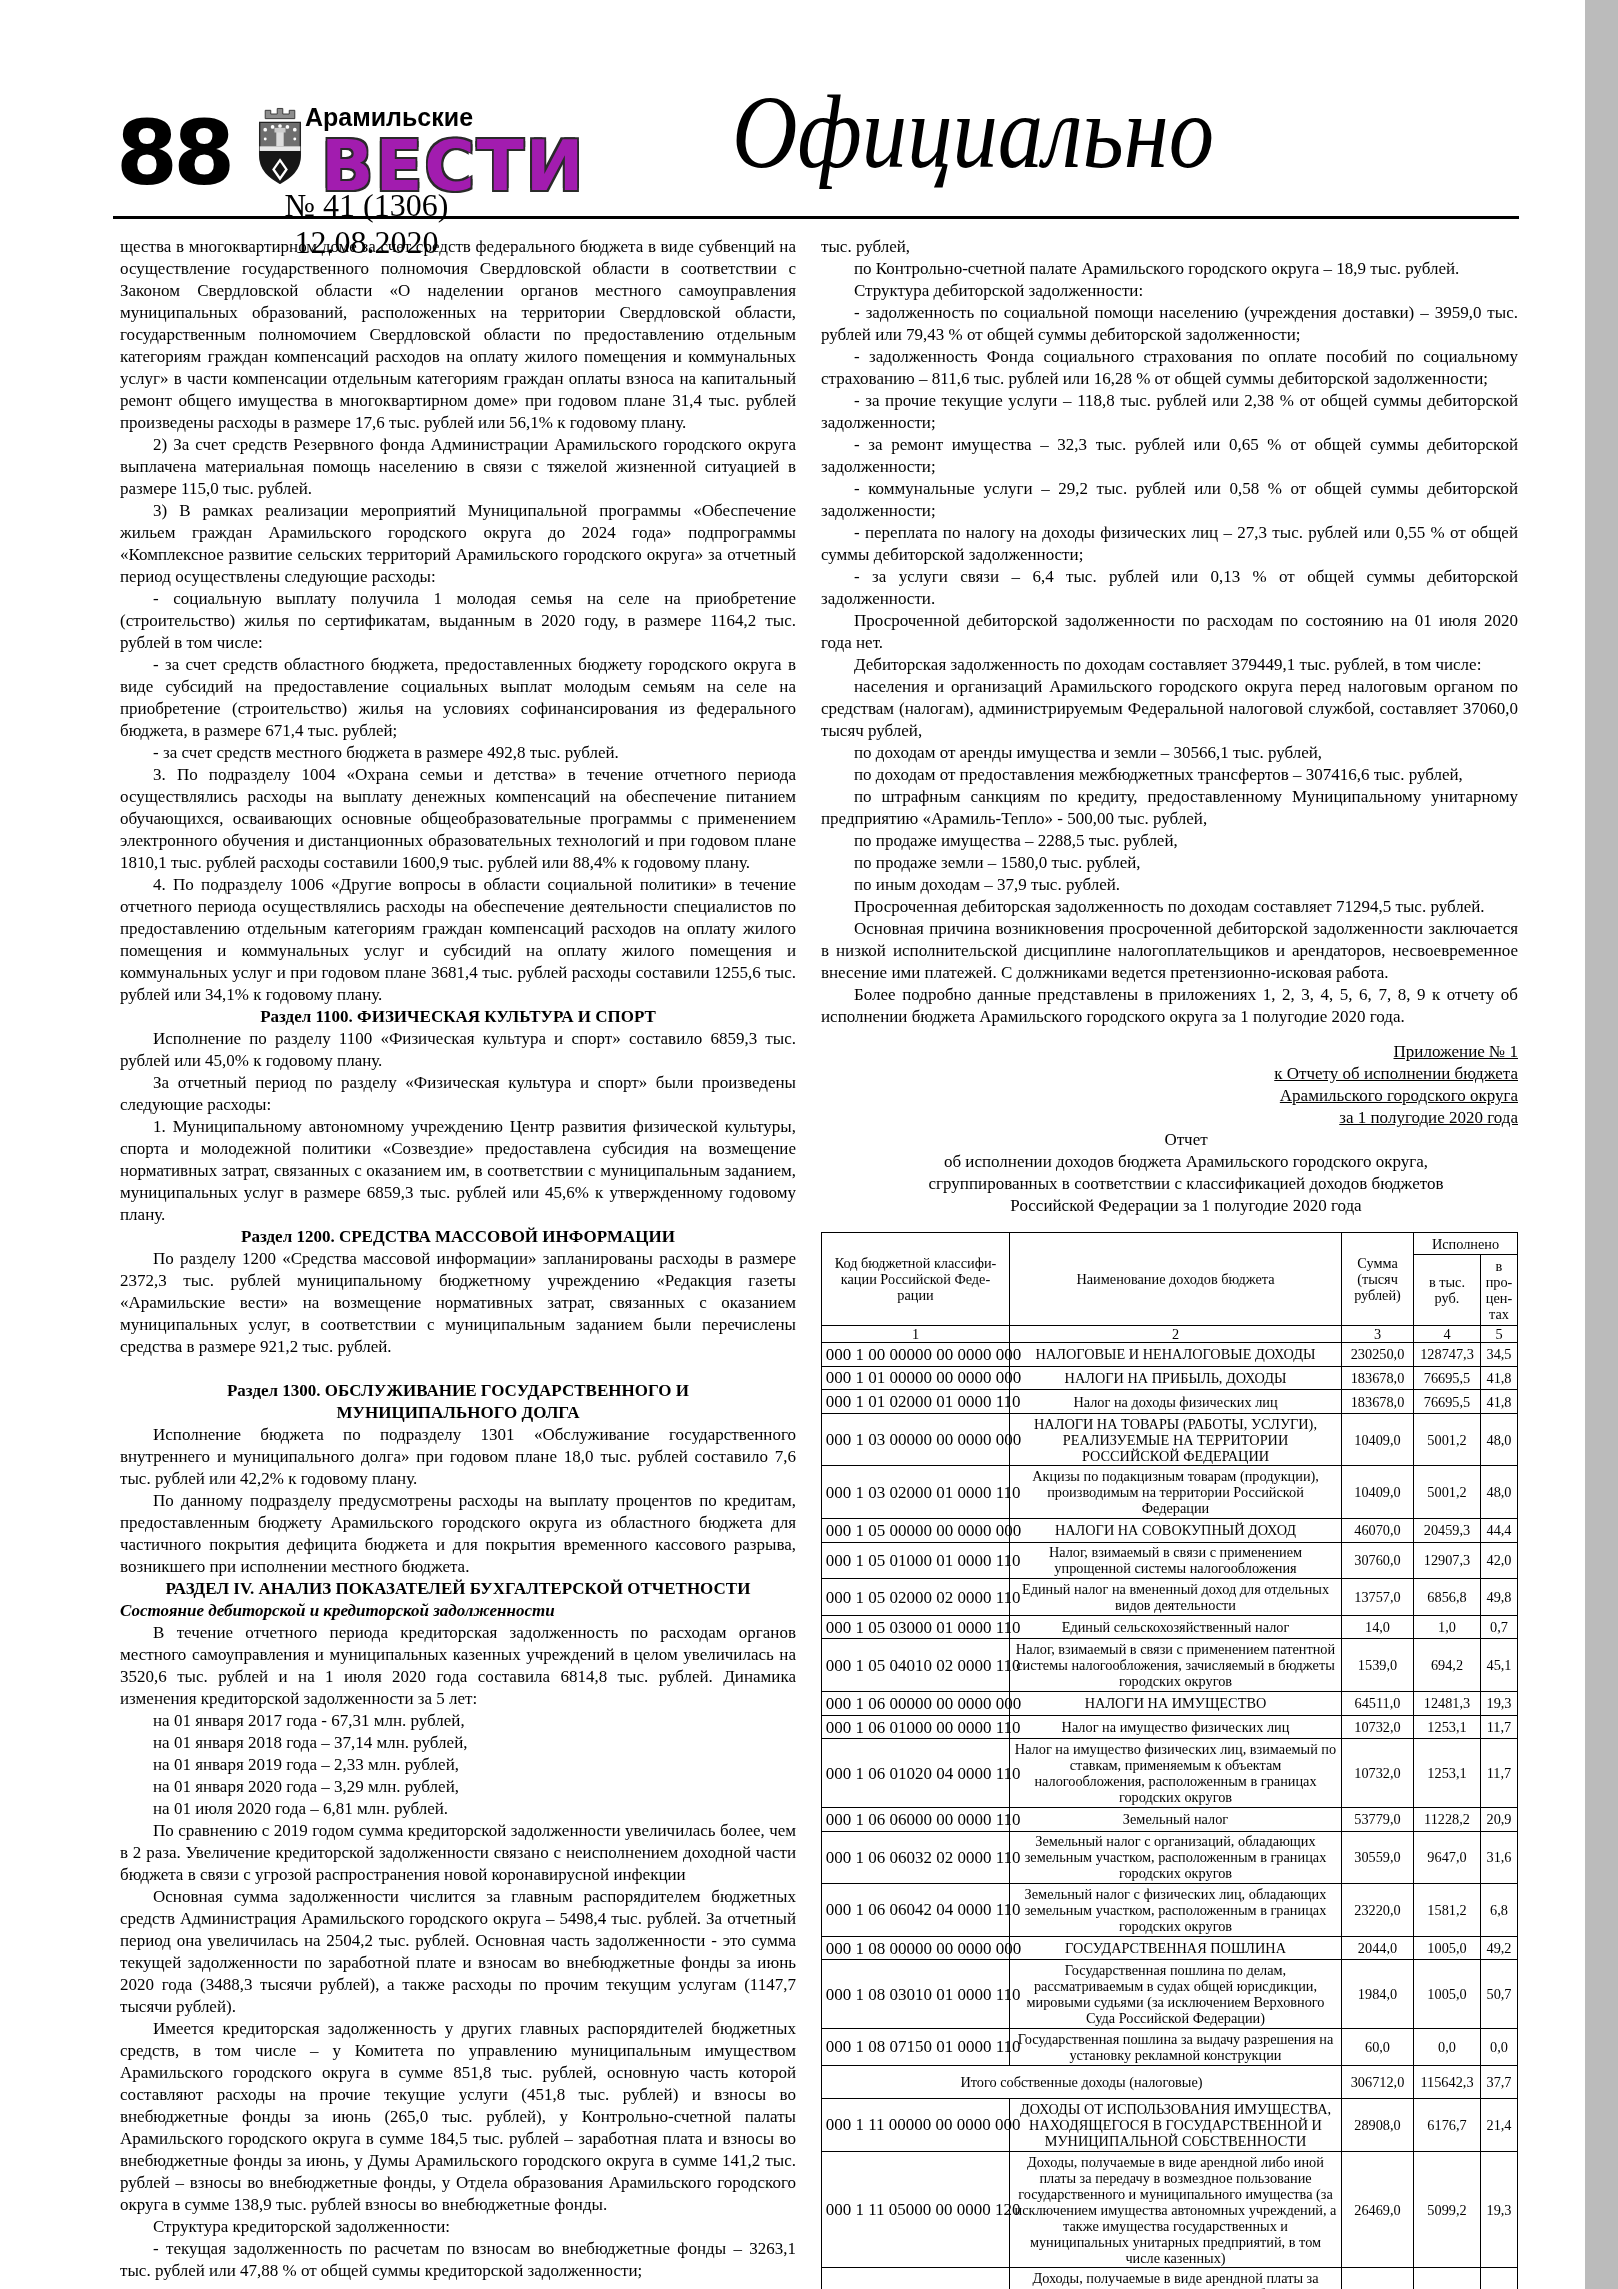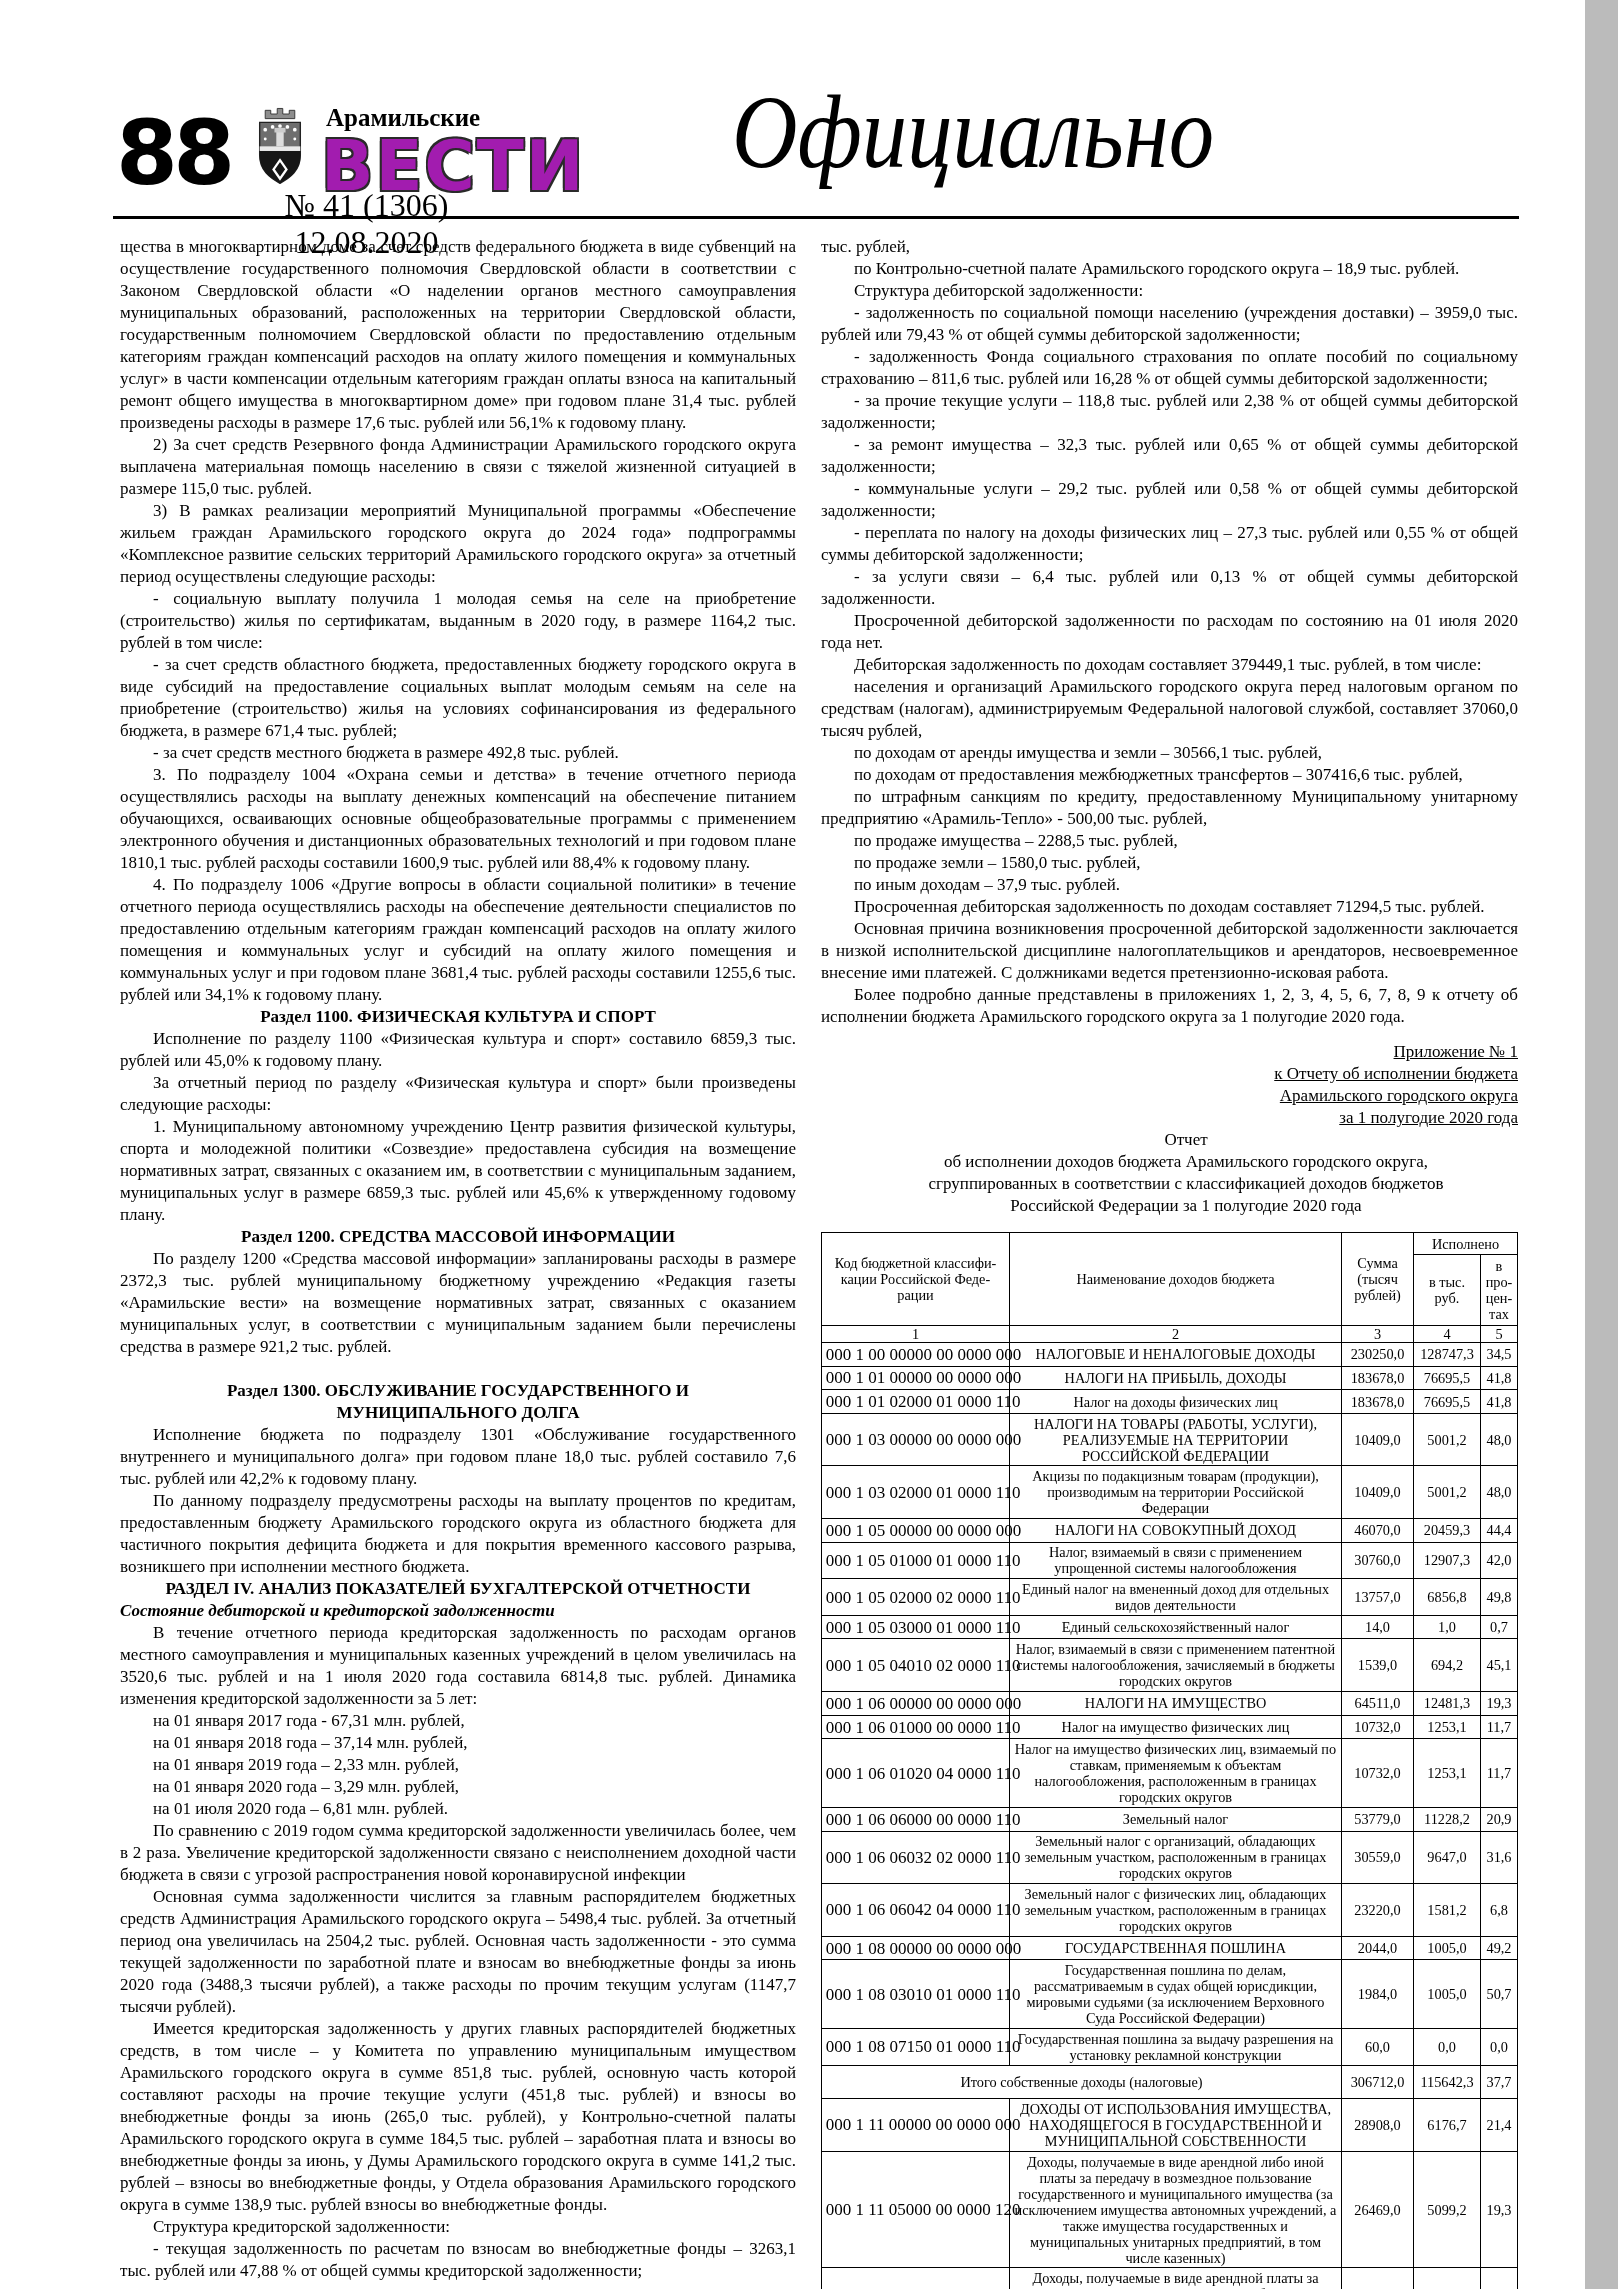--- a/index.html
+++ b/index.html
@@ -3,21 +3,21 @@
 <meta charset="utf-8">
 <style>
   html,body{margin:0;padding:0;background:#bbb;}
   .page{position:relative;width:1585px;height:2290px;background:#fff;color:#000;
         font-family:"Liberation Serif",serif;overflow:hidden;}
 
   
   .pagenum{position:absolute;left:116px;top:109px;font-family:"DejaVu Sans",sans-serif;
            font-weight:800;font-size:89px;line-height:1;letter-spacing:-4.6px;}
   .logo{position:absolute;left:253px;top:102px;}
-  .np-top{position:absolute;left:326px;top:105px;font-family:Liberation Serif, serif;
+  .np-top{position:absolute;left:305px;top:105px;font-family:Liberation Sans, sans-serif;
           font-weight:bold;font-size:25px;line-height:1;}
   .np-bottom{position:absolute;left:321px;top:132px;font-family:"DejaVu Sans",sans-serif;
           font-weight:bold;font-size:69px;line-height:1;color:#a21caf;letter-spacing:1.8px;
           text-shadow:-1.8px -1.8px 0 #2a2a2a,1.8px -1.8px 0 #2a2a2a,-1.8px 1.8px 0 #2a2a2a,1.8px 1.8px 0 #2a2a2a;}
   .issue{position:absolute;left:251px;top:187px;width:231px;text-align:center;font-size:32px;}
   .rule{position:absolute;left:113px;top:216px;width:1406px;height:2.8px;background:#000;}
   .section-title{position:absolute;left:732px;top:81px;font-size:103px;line-height:1;
           font-style:italic;transform:scaleX(.88);transform-origin:left;}
 
   

